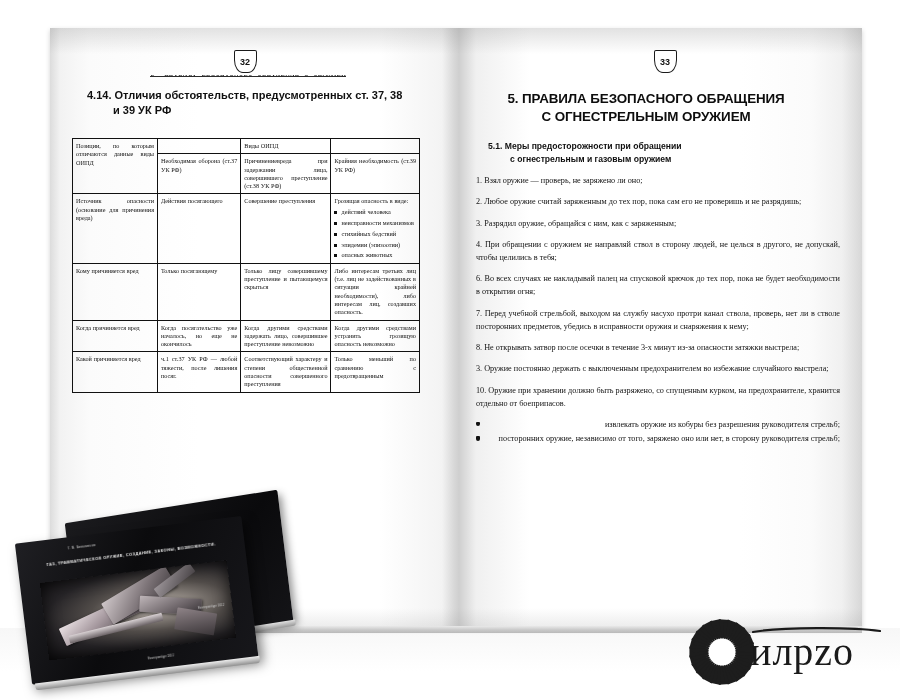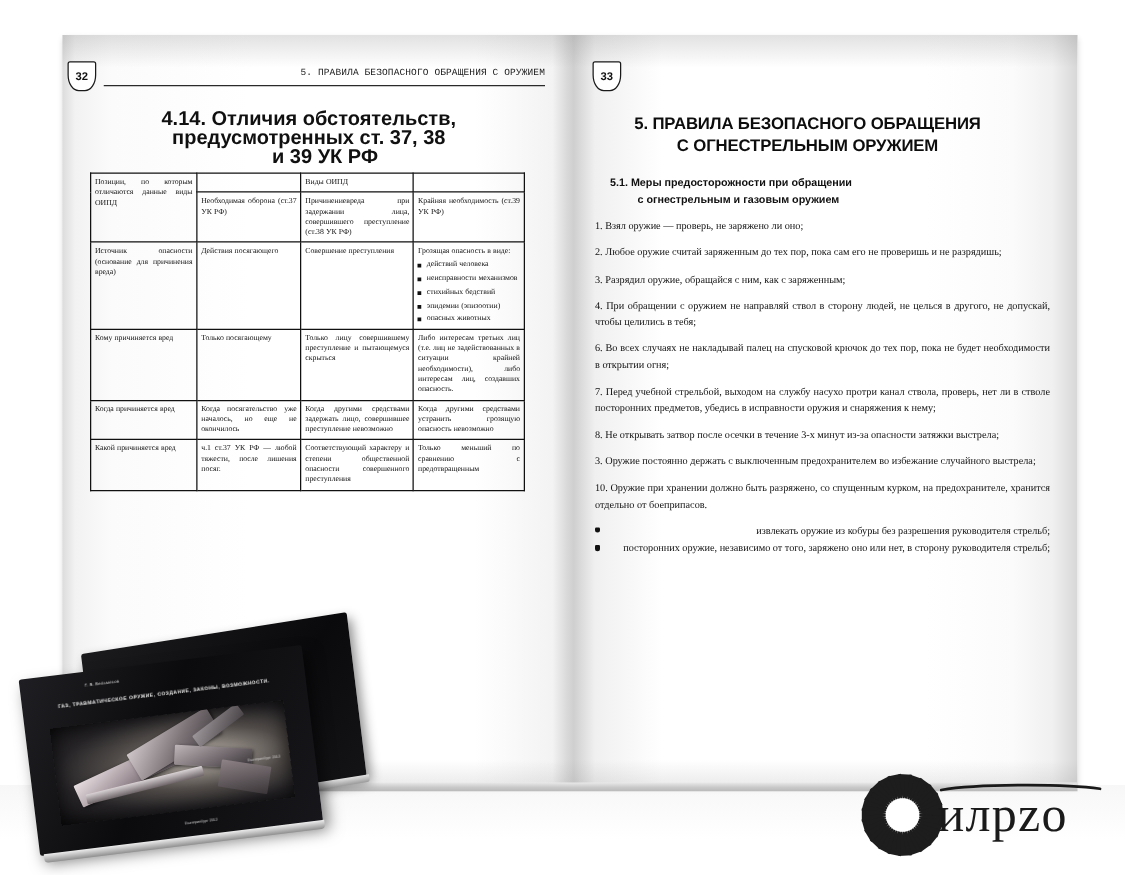--- a/index.html
+++ b/index.html
@@ -37,21 +37,21 @@
   .bg-shade-right{
     position:absolute;left:0;top:628px;width:900px;height:72px;
     background:linear-gradient(180deg,#f7f7f7,#ffffff 60%);
   }
 
   
   .page{position:absolute;top:0;height:600px;}
   .page.left{left:0;width:404px;}
   .page.right{left:408px;width:404px;}
 
-  .pagehead{position:absolute;top:22px;height:22px;display:flex;align-items:center;}
+  .pagehead{position:absolute;top:22px;height:22px;display:flex;align-items:center;flex-direction:column;}
   .pagehead.left{left:4px;right:18px;width:382px;}
   .pagehead.right{left:16px;width:382px;}
 
   .badge{
     width:21px;height:22px;flex:0 0 21px;
     border:1.4px solid #1a1a1a;
     border-radius:2px 2px 9px 9px/2px 2px 13px 13px;
     display:flex;align-items:center;justify-content:center;
     font-family:"Liberation Sans",sans-serif;
     font-size:9px;font-weight:700;color:#111;
@@ -62,23 +62,23 @@
     flex:1;font-family:Liberation Mono, monospace;
     font-size:7.6px;color:#1c1c1c;letter-spacing:.1px;
     border-bottom:1.2px solid #2a2a2a;
     padding-bottom:3px;line-height:11px;white-space:nowrap;overflow:hidden;
   }
   .runhead.l{text-align:right;margin-left:6px;}
   .runhead.r{text-align:left;margin-right:6px;}
 
   
   .sec-title{
-    position:absolute;left:22px;top:60px;width:350px;
-    font-family:"Liberation Sans",sans-serif;
-    font-size:16px;font-weight:700;color:#101010;line-height:15px;text-align:center;
+    position:absolute;left:37px;top:60px;width:350px;
+    font-family:"Liberation Sans",sans-serif;
+    font-size:11px;font-weight:700;color:#101010;line-height:15px;
   }
   .sec-title .l2{display:block;padding-left:26px;}
 
   table.ta{
     position:absolute;left:22px;top:110px;width:348px;
     border-collapse:collapse;table-layout:fixed;
     font-size:6.2px;line-height:8.3px;color:#111;
     font-family:"Liberation Serif",serif;
   }
   table.ta td{

